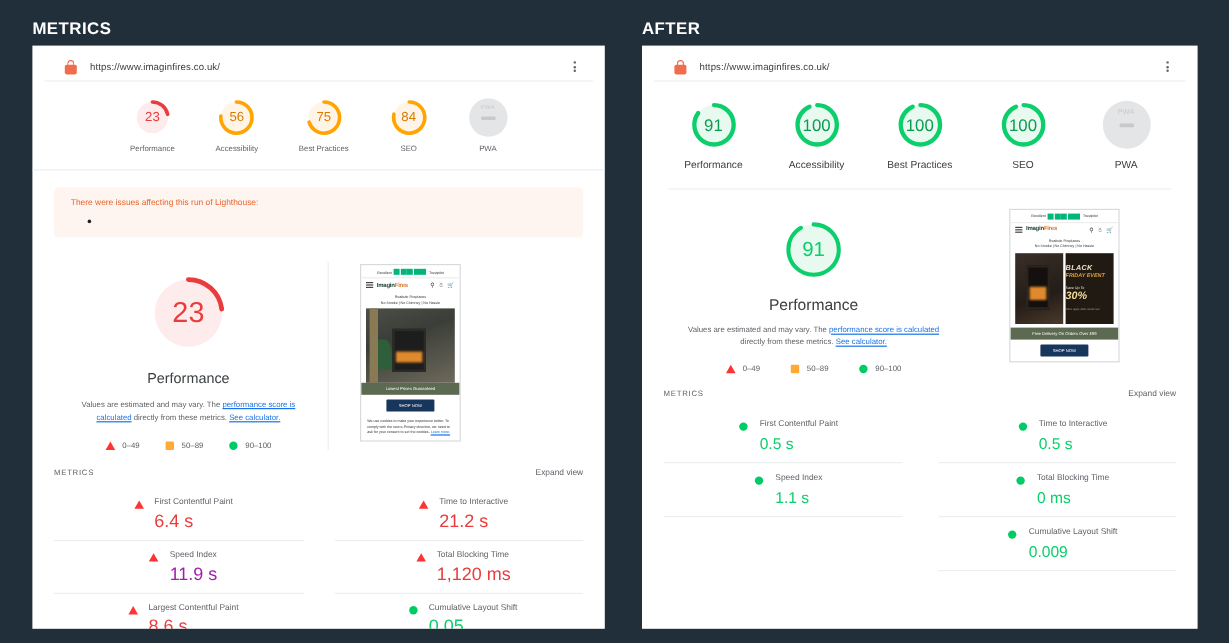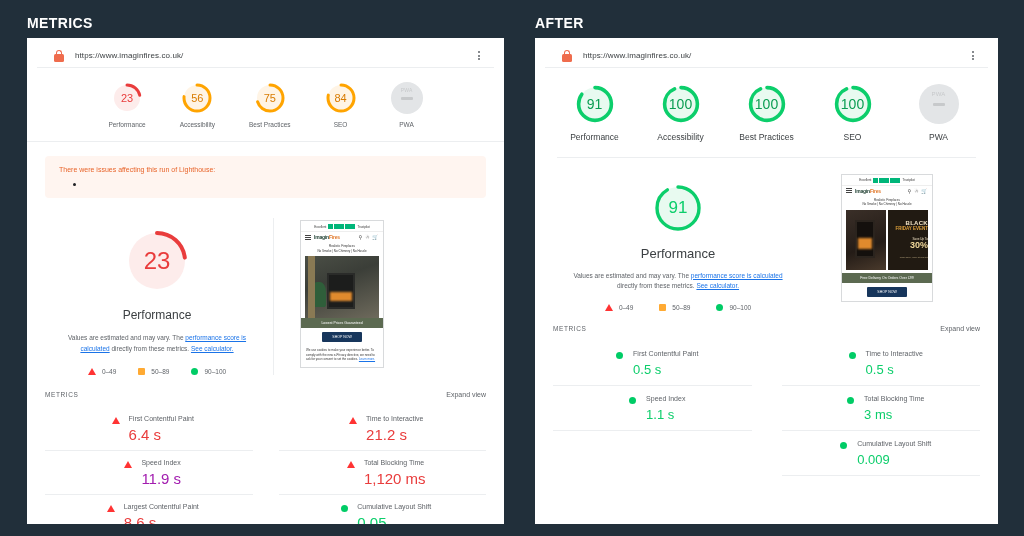--- a/index.html
+++ b/index.html
@@ -525,21 +525,21 @@
           </div>
           <div class="thumb-sub">
             <div>Realistic Fireplaces</div>
             <div>No Smoke | No Chimney | No Hassle</div>
           </div>
           <div style="display:flex;gap:2px;margin:0 4px;height:66px;">
             <div style="flex:1;background:linear-gradient(160deg,#3a2f28 0%,#241c17 60%,#4a3a2c 100%);position:relative;">
               <div style="position:absolute;left:22%;top:18%;width:50%;height:62%;background:#14100d;border:2px solid #2b241e;"></div>
               <div style="position:absolute;left:30%;top:48%;width:34%;height:18%;background:#e08a2d;filter:blur(1px);"></div>
             </div>
-            <div style="flex:1;background:#211a12;position:relative;color:#f3e4c6;text-align:right;overflow:hidden;">
+            <div style="flex:1;background:#211a12;position:relative;color:#f3e4c6;text-align:left;overflow:hidden;font-style:italic;">
               <div style="font-size:6px;font-weight:bold;margin-top:10px;letter-spacing:.3px;">BLACK</div>
               <div style="font-size:4.5px;color:#e0a23c;font-weight:bold;">FRIDAY EVENT</div>
               <div style="font-size:3px;margin-top:6px;">Save Up To</div>
               <div style="font-size:9px;font-weight:bold;color:#f0d79a;line-height:1;">30%</div>
               <div style="font-size:2.2px;margin-top:6px;color:#b3a07c;">T&amp;Cs apply, while stocks last</div>
             </div>
           </div>
           <div class="thumb-strip" style="margin-top:3px;">Free Delivery On Orders Over £99</div>
           <div class="thumb-cta">SHOP NOW</div>
         </div>
@@ -573,21 +573,21 @@
               <span class="metric-ico dot"></span>
               <div class="metric-texts">
                 <span class="metric-name">Time to Interactive</span>
                 <span class="metric-val" style="color: rgb(12, 206, 107);">0.5 s</span>
               </div>
             </div>
             <div class="metric-row">
               <span class="metric-ico dot"></span>
               <div class="metric-texts">
                 <span class="metric-name">Total Blocking Time</span>
-                <span class="metric-val" style="color: rgb(12, 206, 107);">3 ms</span>
+                <span class="metric-val" style="color: rgb(12, 206, 107);">0 ms</span>
               </div>
             </div>
             <div class="metric-row">
               <span class="metric-ico dot"></span>
               <div class="metric-texts">
                 <span class="metric-name">Cumulative Layout Shift</span>
                 <span class="metric-val" style="color: rgb(12, 206, 107);">0.009</span>
               </div>
             </div>
           </div>

